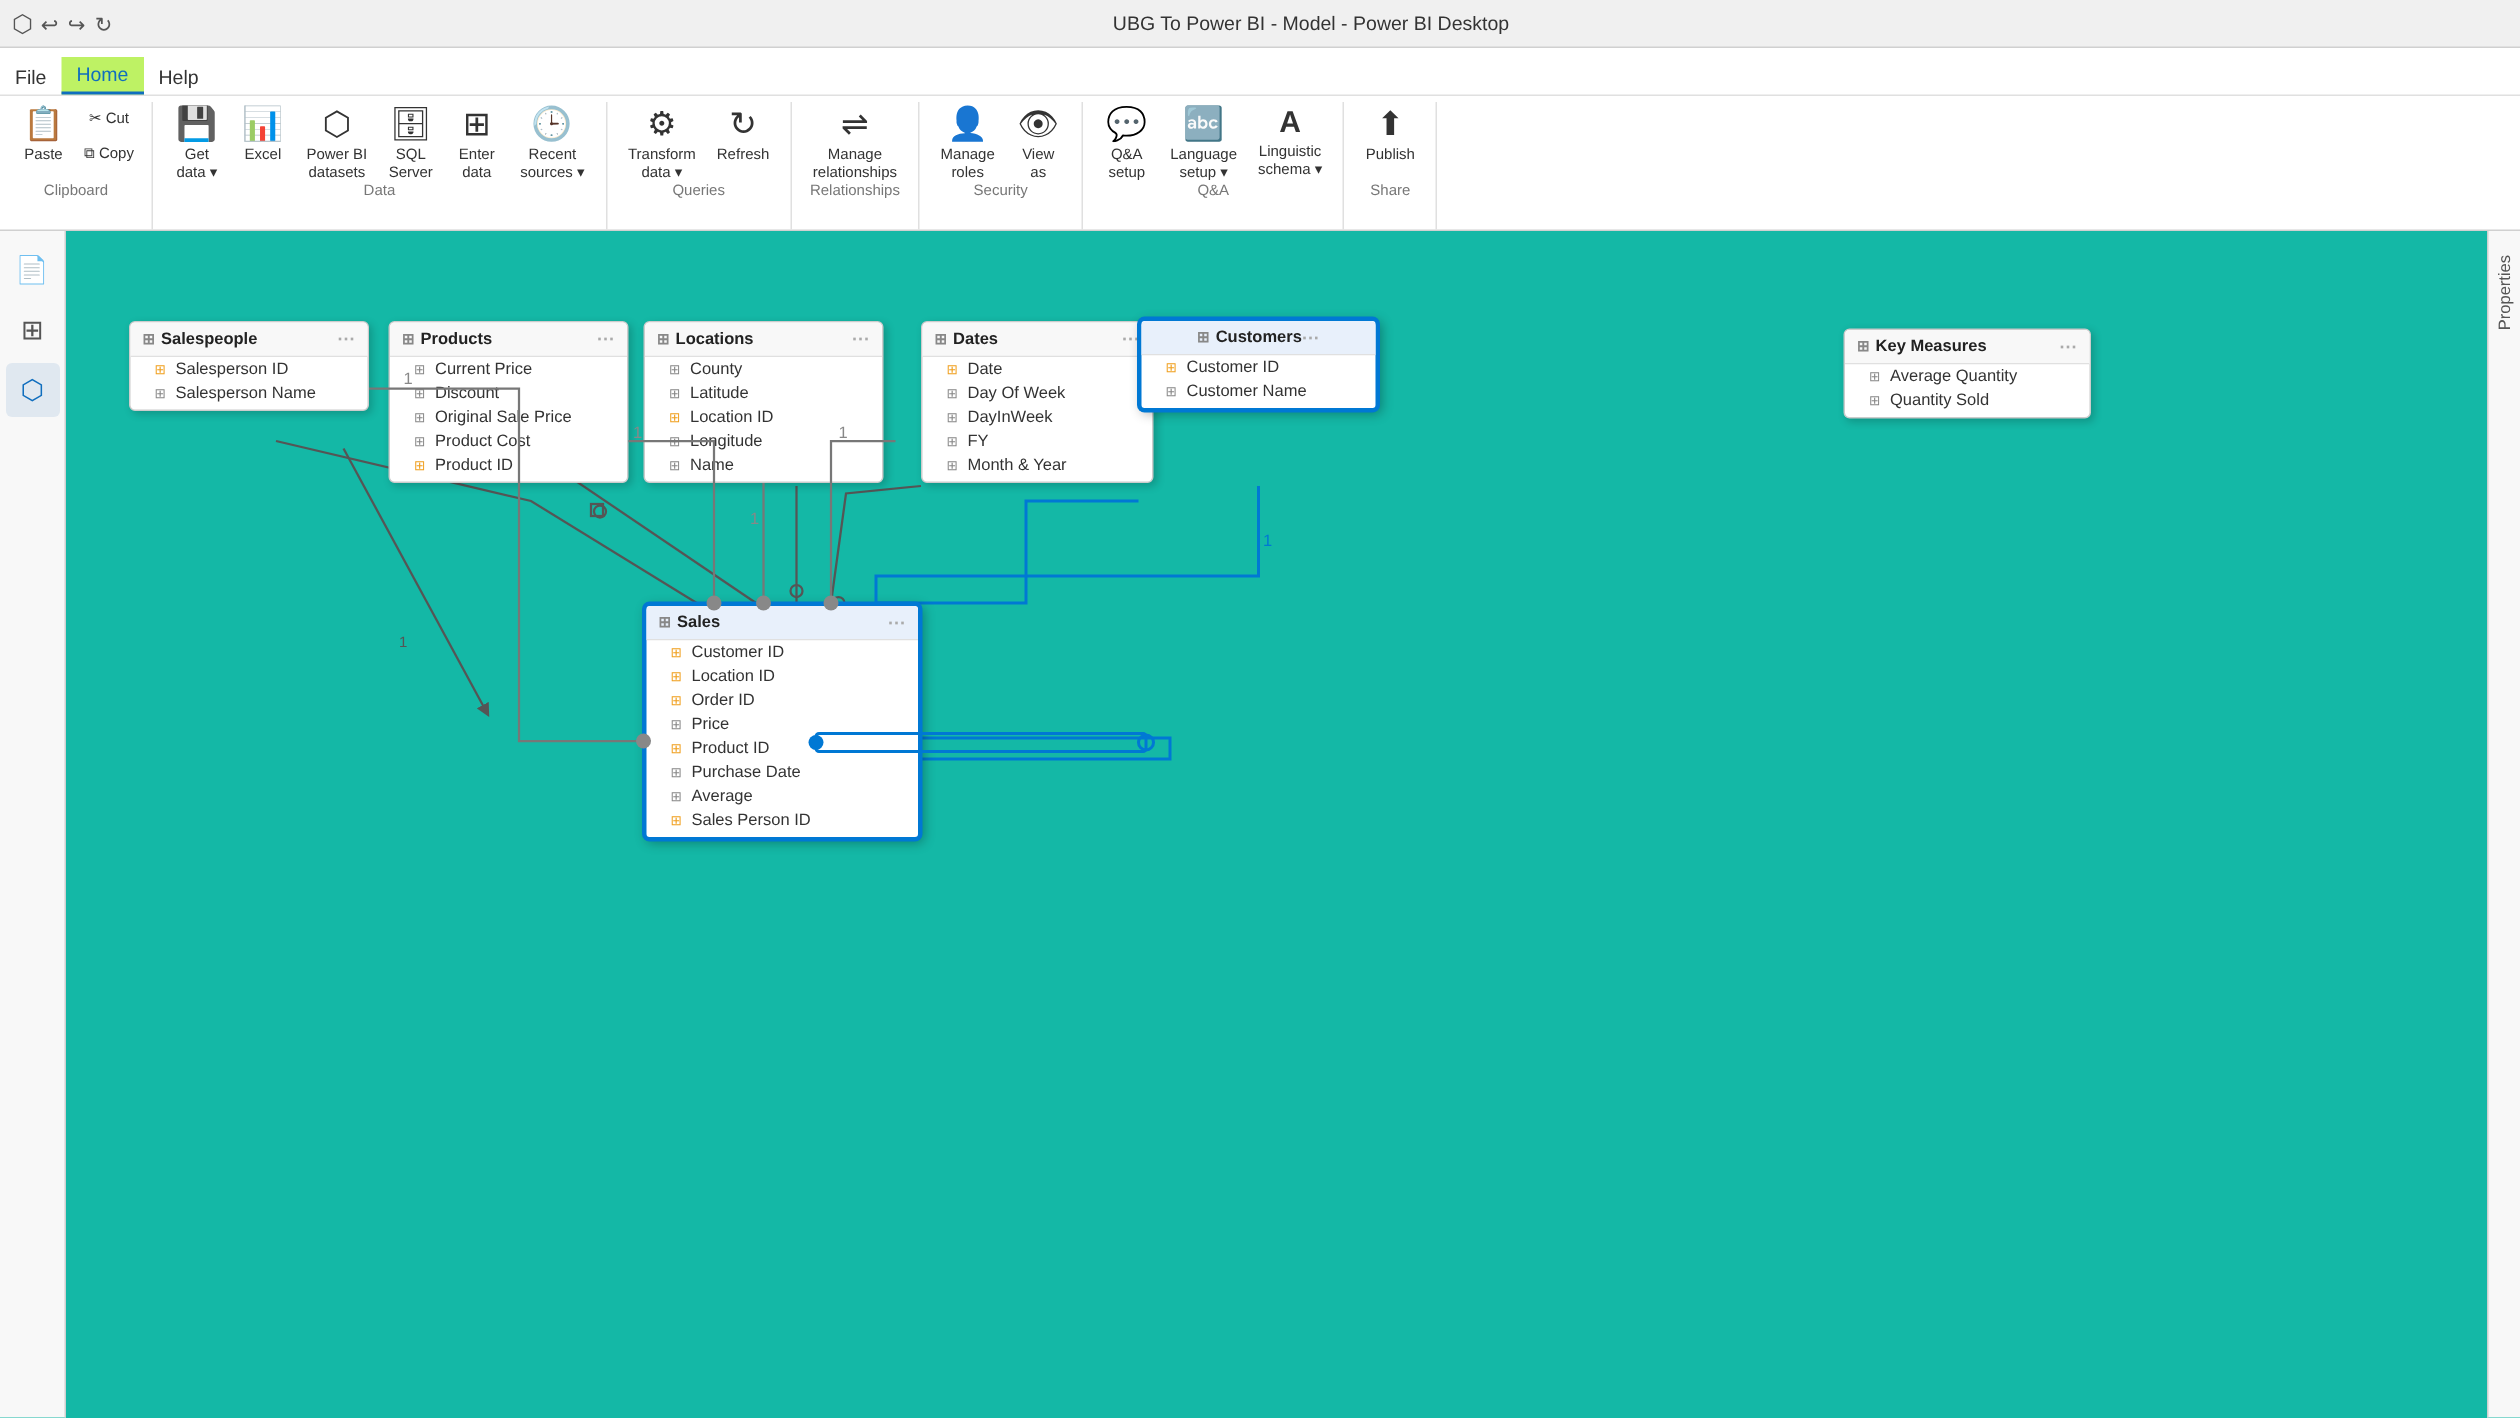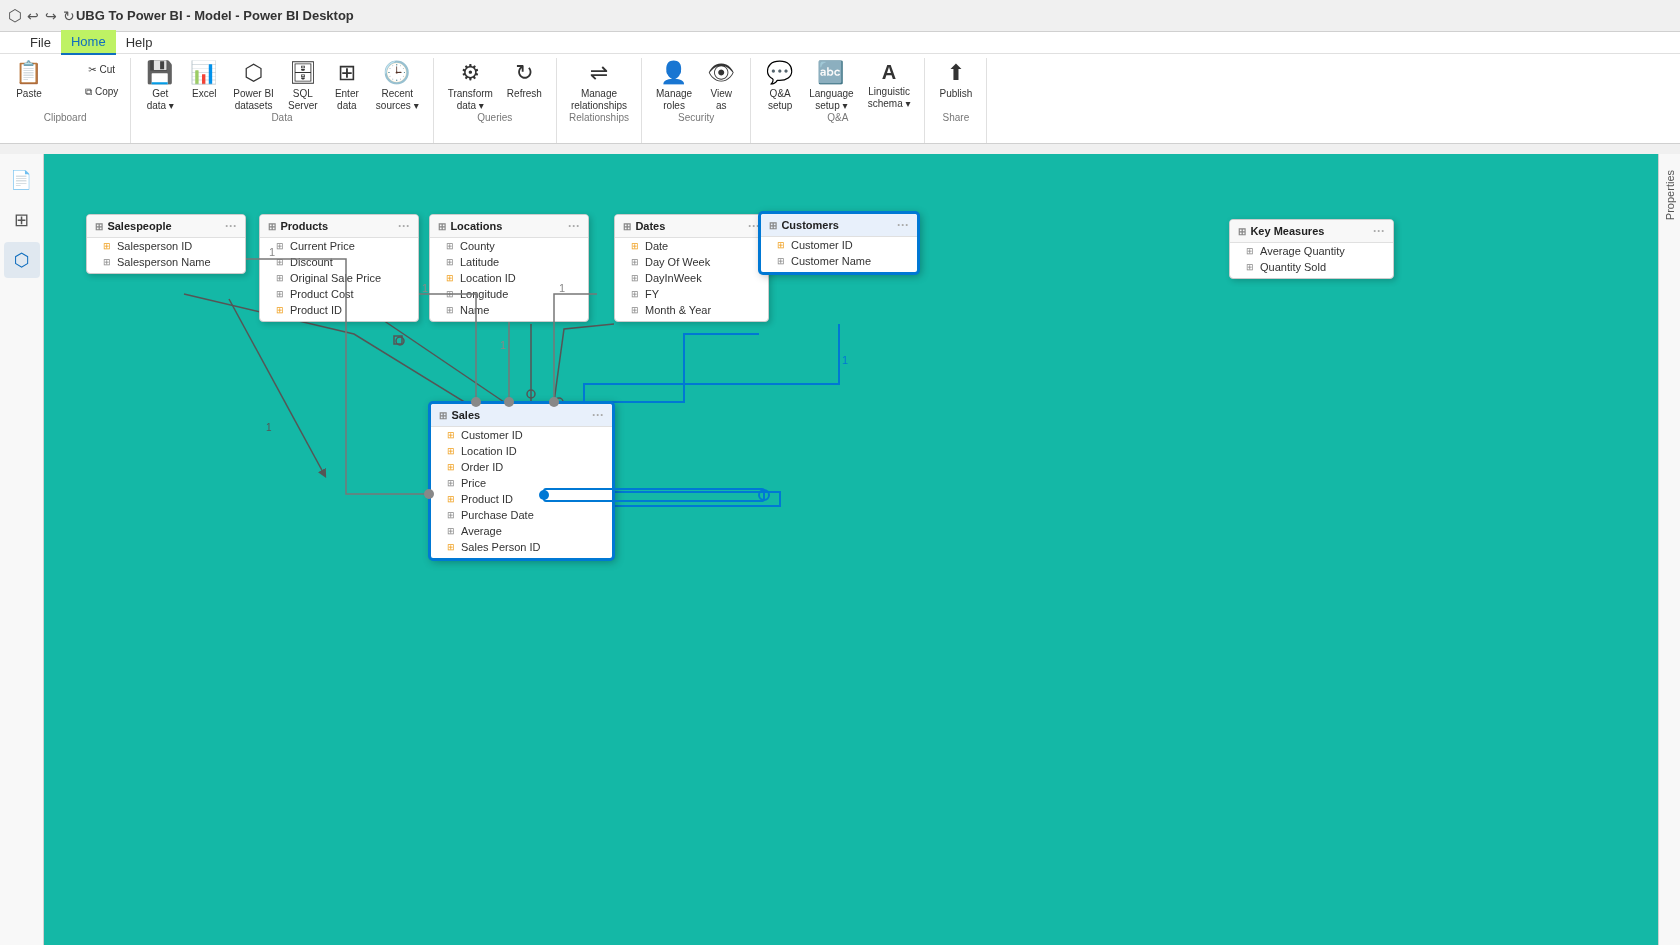--- a/index.html
+++ b/index.html
@@ -8,33 +8,33 @@
     
     .title-bar {
       background: #f0f0f0;
       height: 32px;
       display: flex;
       align-items: center;
       justify-content: space-between;
       padding: 0 8px;
       border-bottom: 1px solid #d0d0d0;
     }
-    .title-bar-center { font-size: 13px; color: #333; flex: 1; text-align: left; font-weight: bold; }
+    .title-bar-center { font-size: 13px; color: #333; flex: 1; text-align: center; }
     .title-bar-right { display: flex; align-items: center; gap: 8px; font-size: 12px; color: #333; }
     .title-btn { width: 14px; height: 14px; display: inline-flex; align-items: center; justify-content: center; cursor: pointer; font-size: 14px; color: #555; }
     .user-avatar { width: 22px; height: 22px; border-radius: 50%; background: #e0e0e0; display: inline-flex; align-items: center; justify-content: center; font-size: 10px; color: #555; }
     .win-btn { padding: 0 12px; height: 32px; display: inline-flex; align-items: center; justify-content: center; cursor: pointer; font-size: 14px; color: #555; }
 
     
     .menu-bar {
       background: white;
-      height: 22px;
-      display: flex;
-      align-items: center;
-      padding: 0 20px;
+      height: 32px;
+      display: flex;
+      align-items: flex-end;
+      padding: 0 0;
       border-bottom: 1px solid #e0e0e0;
     }
     .menu-item { padding: 4px 10px; cursor: pointer; font-size: 13px; color: #333; border-radius: 3px; }
     .menu-item:hover, .menu-item.active { background: #bef264; }
     .menu-item.active { color: #106ebe; border-bottom: 2px solid #106ebe; border-radius: 0; }
 
     
     .ribbon {
       background: white;
       border-bottom: 1px solid #d0d0d0;
@@ -81,21 +81,20 @@
       flex-direction: column;
       align-items: center;
       padding: 2px 4px;
       cursor: pointer;
       font-size: 10px;
       color: #333;
       gap: 1px;
       border-radius: 2px;
       height: 22px;
       justify-content: center;
-      margin-left: 29px;
     }
     .ribbon-small-group { display: flex; flex-direction: column; gap: 1px; height: 68px; justify-content: flex-start; padding-bottom: 14px; }
 
     
     .left-sidebar {
       position: fixed;
       left: 0;
       top: 154px;
       bottom: 0;
       width: 44px;
@@ -480,21 +479,21 @@
       <span class="field-icon">⊞</span>
       <span>FY</span>
     </div>
     <div class="table-field">
       <span class="field-icon">⊞</span>
       <span>Month &amp; Year</span>
     </div>
   </div>
 
   <div class="table-card highlighted" style="left: 715px; top: 58px; width: 160px;">
-    <div class="table-header" style="background:#e8f0fb;">
+    <div class="table-header" style="background:#e8f0fb;justify-content:center;">
       <span><span class="table-header-icon">⊞</span><span>Customers</span></span>
       <span class="table-header-menu">···</span>
     </div>
     <div class="table-field">
       <span class="field-icon key">⊞</span>
       <span>Customer ID</span>
     </div>
     <div class="table-field">
       <span class="field-icon">⊞</span>
       <span>Customer Name</span>

